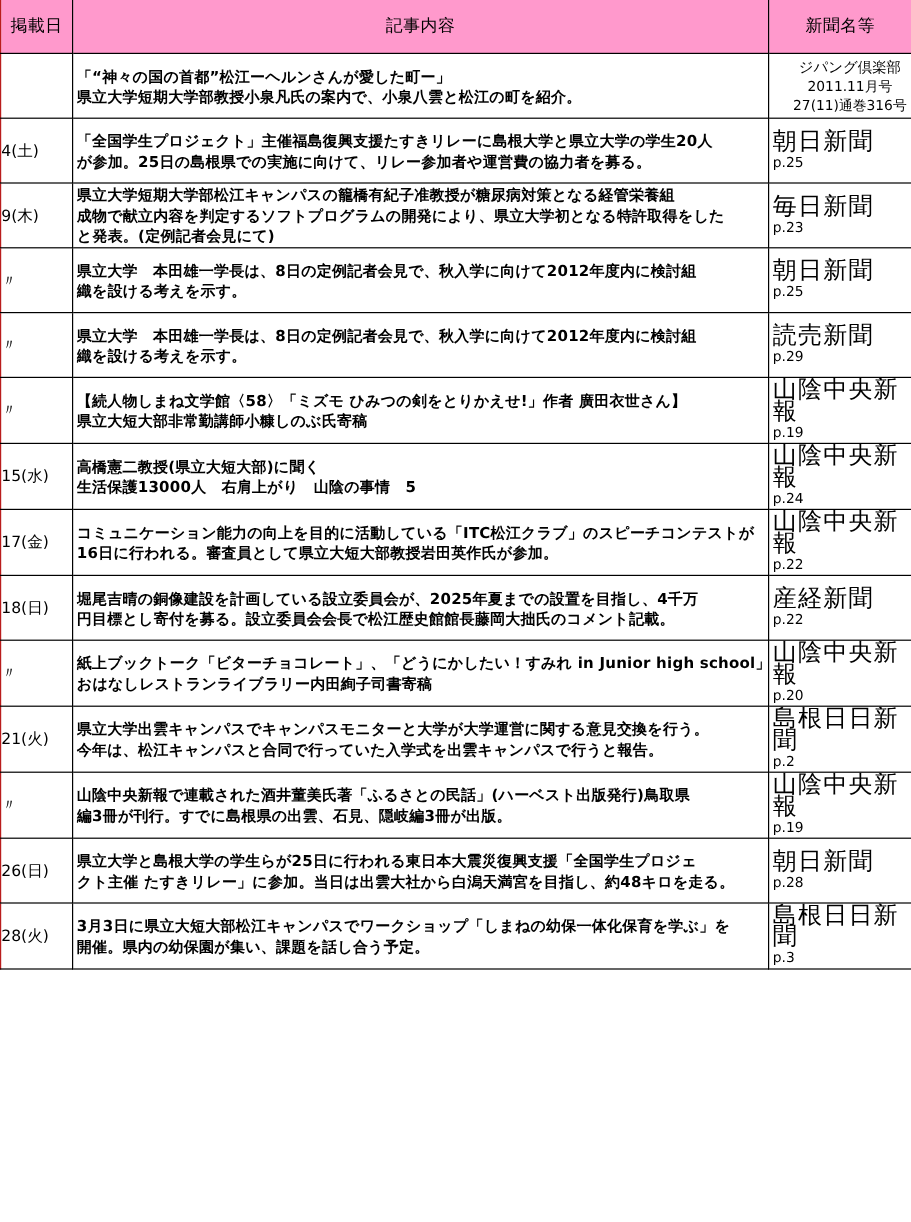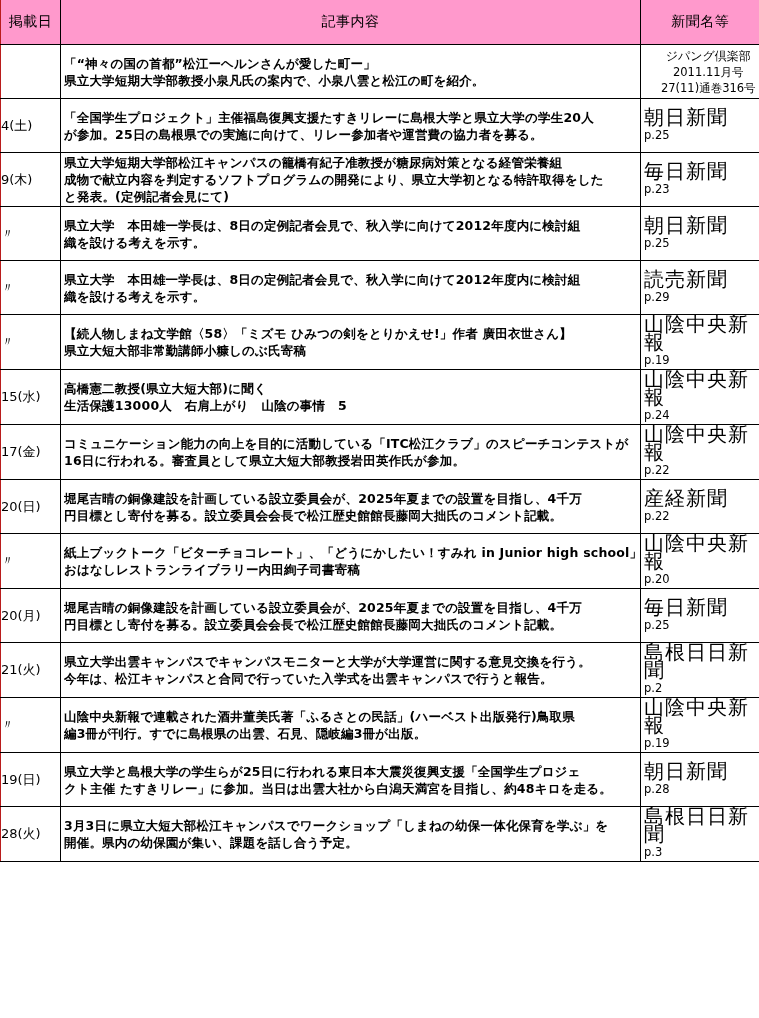--- a/index.html
+++ b/index.html
@@ -182,21 +182,21 @@
         <span class="line">コミュニケーション能力の向上を目的に活動している「ITC松江クラブ」のスピーチコンテストが</span>
         <span class="line">16日に行われる。審査員として県立大短大部教授岩田英作氏が参加。</span>
       </td>
       <td class="paper-cell">
         <span class="paper-name">山陰中央新報</span>
         <span class="paper-page">p.22</span>
       </td>
     </tr>
 
     <tr>
-      <td class="date-cell">20(日)</td>
+      <td class="date-cell">18(日)</td>
       <td class="content-cell">
         <span class="line">堀尾吉晴の銅像建設を計画している設立委員会が、2025年夏までの設置を目指し、4千万</span>
         <span class="line">円目標とし寄付を募る。設立委員会会長で松江歴史館館長藤岡大拙氏のコメント記載。</span>
       </td>
       <td class="paper-cell">
         <span class="paper-name">産経新聞</span>
         <span class="paper-page">p.22</span>
       </td>
     </tr>
 
@@ -205,31 +205,20 @@
       <td class="content-cell">
         <span class="line">紙上ブックトーク「ビターチョコレート」、「どうにかしたい！すみれ in Junior high school」</span>
         <span class="line">おはなしレストランライブラリー内田絢子司書寄稿</span>
       </td>
       <td class="paper-cell">
         <span class="paper-name">山陰中央新報</span>
         <span class="paper-page">p.20</span>
       </td>
     </tr>
 
-    <tr>
-      <td class="date-cell">20(月)</td>
-      <td class="content-cell">
-        <span class="line">堀尾吉晴の銅像建設を計画している設立委員会が、2025年夏までの設置を目指し、4千万</span>
-        <span class="line">円目標とし寄付を募る。設立委員会会長で松江歴史館館長藤岡大拙氏のコメント記載。</span>
-      </td>
-      <td class="paper-cell">
-        <span class="paper-name">毎日新聞</span>
-        <span class="paper-page">p.25</span>
-      </td>
-    </tr>
 
     <tr>
       <td class="date-cell">21(火)</td>
       <td class="content-cell">
         <span class="line">県立大学出雲キャンパスでキャンパスモニターと大学が大学運営に関する意見交換を行う。</span>
         <span class="line">今年は、松江キャンパスと合同で行っていた入学式を出雲キャンパスで行うと報告。</span>
       </td>
       <td class="paper-cell">
         <span class="paper-name">島根日日新聞</span>
         <span class="paper-page">p.2</span>
@@ -243,21 +232,21 @@
         <span class="line">山陰中央新報で連載された酒井董美氏著「ふるさとの民話」(ハーベスト出版発行)鳥取県</span>
         <span class="line">編3冊が刊行。すでに島根県の出雲、石見、隠岐編3冊が出版。</span>
       </td>
       <td class="paper-cell">
         <span class="paper-name">山陰中央新報</span>
         <span class="paper-page">p.19</span>
       </td>
     </tr>
 
     <tr>
-      <td class="date-cell">19(日)</td>
+      <td class="date-cell">26(日)</td>
       <td class="content-cell">
         <span class="line">県立大学と島根大学の学生らが25日に行われる東日本大震災復興支援「全国学生プロジェ</span>
         <span class="line">クト主催 たすきリレー」に参加。当日は出雲大社から白潟天満宮を目指し、約48キロを走る。</span>
       </td>
       <td class="paper-cell">
         <span class="paper-name">朝日新聞</span>
         <span class="paper-page">p.28</span>
       </td>
     </tr>
 

